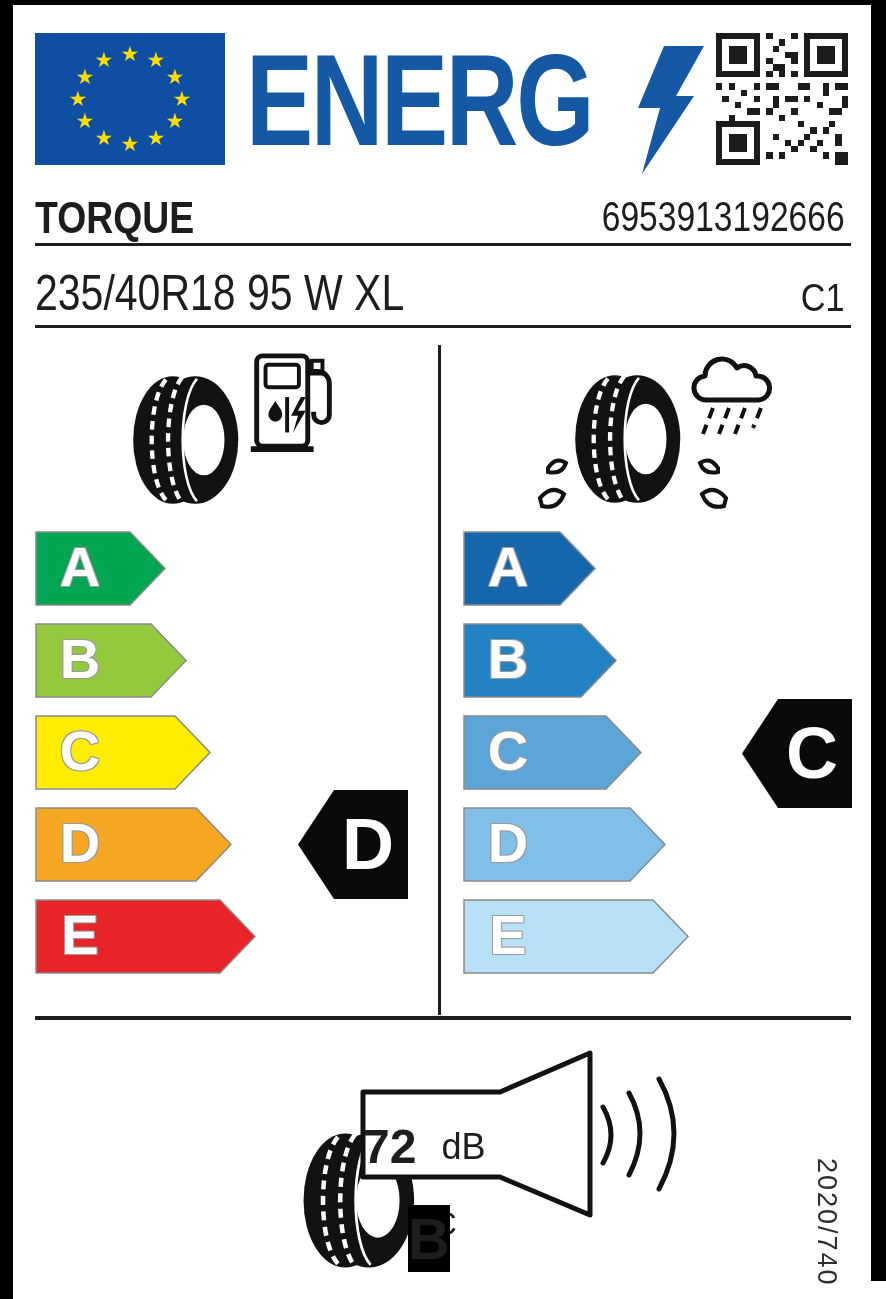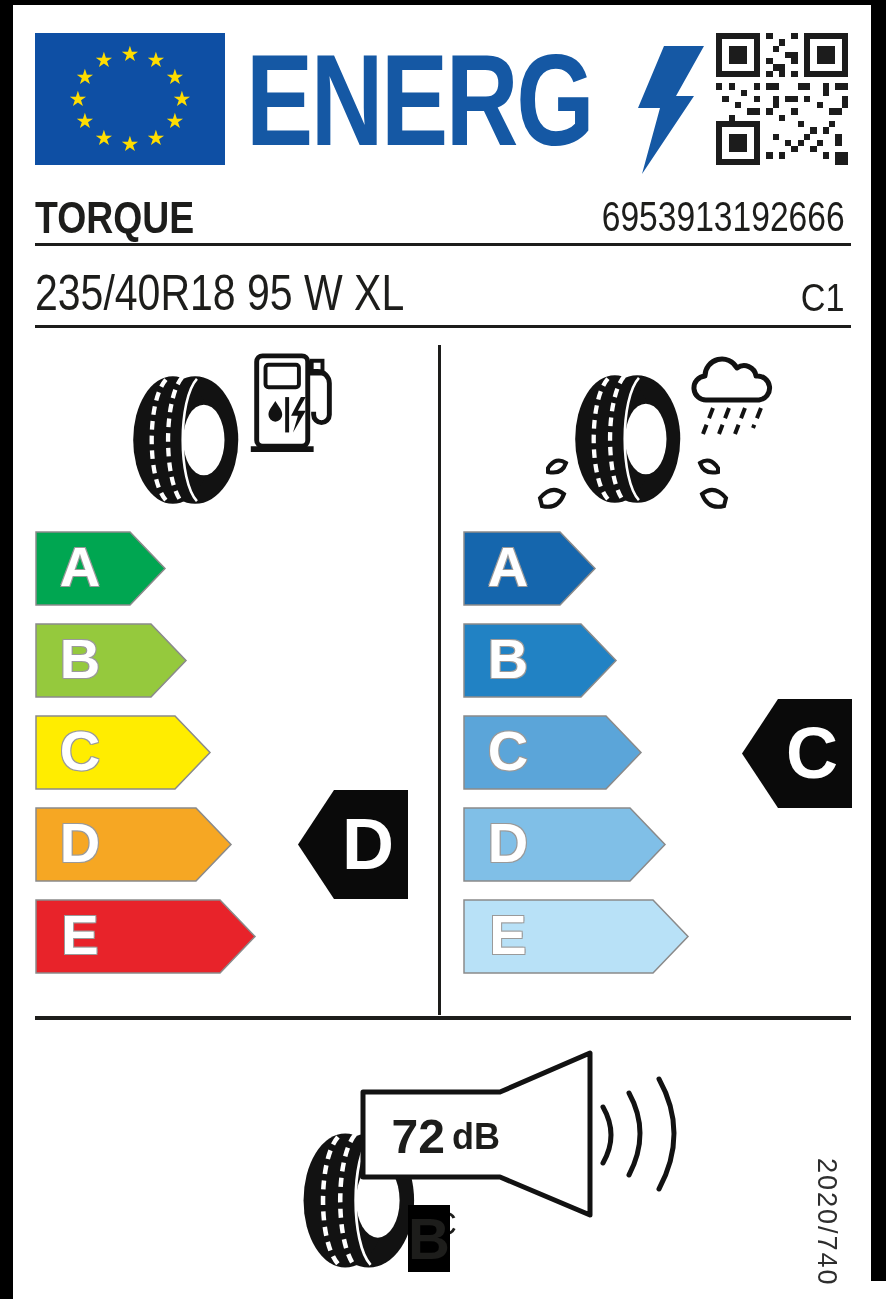--- a/index.html
+++ b/index.html
@@ -47,24 +47,24 @@
   .indicator{position:absolute;width:114px;height:113px;}
   #fuel-ind{left:296px;top:788px;}
   #wet-ind{left:740px;top:697px;}
   .indicator .letter{position:absolute;left:36px;top:50%;transform:translateY(-52%);width:72px;
        text-align:center;font-size:72px;font-weight:700;color:#fff;line-height:1;}
 
   
   #noise{position:absolute;left:290px;top:1045px;width:440px;height:240px;}
   #noise-tire{position:absolute;left:8px;top:83px;}
   #speaker{position:absolute;left:65px;top:0;}
-  #noise-val{position:absolute;left:73px;top:49px;width:137px;height:85px;display:flex;
-       align-items:center;justify-content:flex-end;gap:7px;}
+  #noise-val{position:absolute;left:73px;top:59px;width:137px;height:85px;display:flex;
+       align-items:center;justify-content:flex-start;gap:25px;}
   #noise-val .v{font-size:48px;font-weight:700;}
-  #noise-val .u{font-size:36px;font-weight:700;}
+  #noise-val .u{font-size:36px;font-weight:400;}
   #noise-abc{position:absolute;left:118px;top:160px;width:160px;display:flex;
        align-items:baseline;gap:3px;}
   #noise-abc .a,#noise-abc .c{font-size:33px;font-weight:400;}
   #noise-abc .b{font-size:58px;font-weight:700;}
 
   #regnum{position:absolute;right:44px;top:1158px;writing-mode:vertical-rl;
        font-size:27px;color:#2e2e2e;letter-spacing:2px;}
 </style>
 </head>
 <body>

